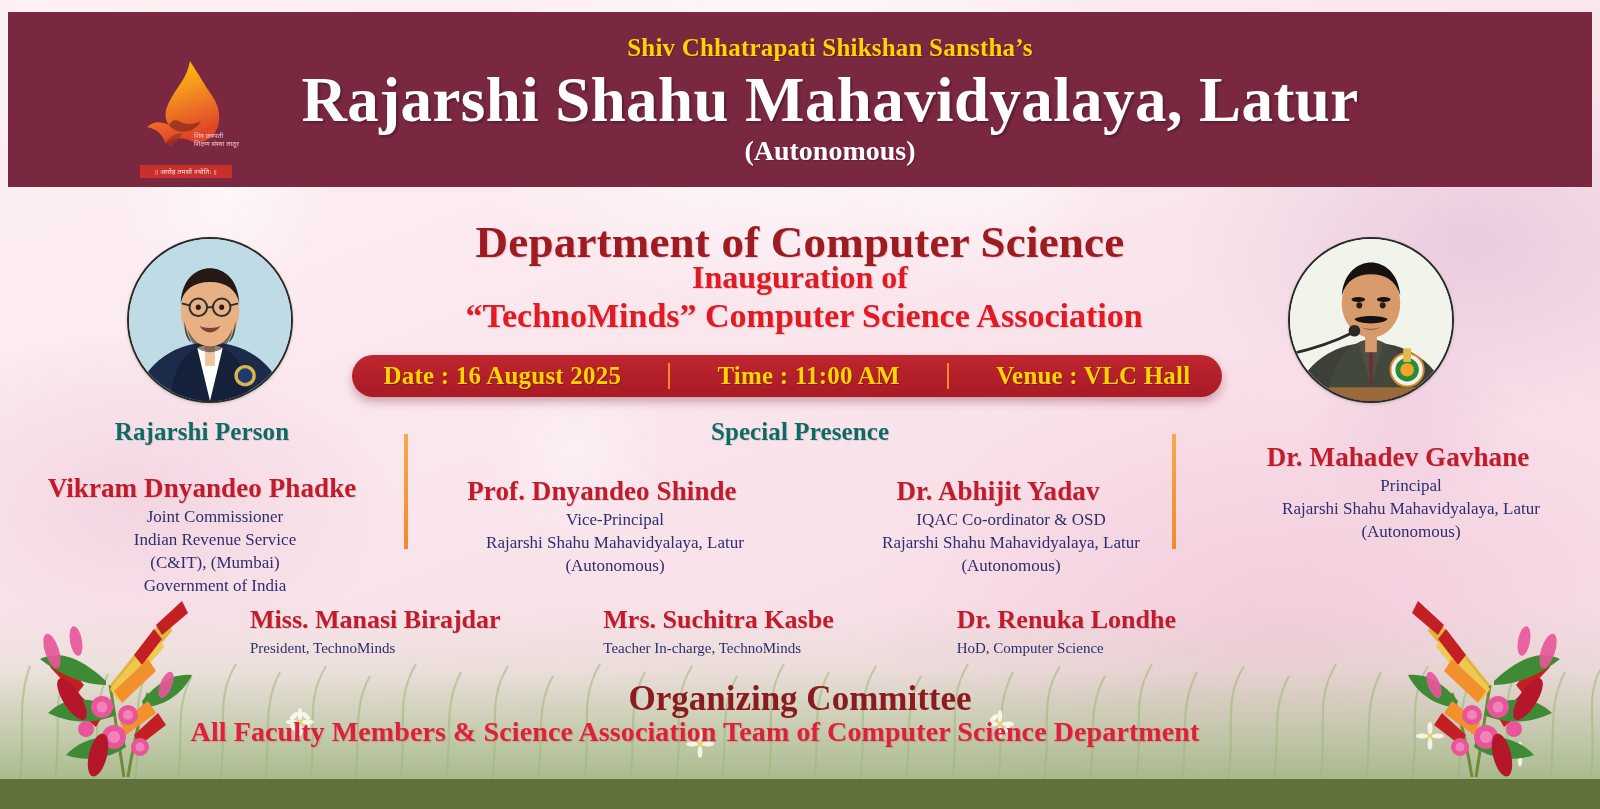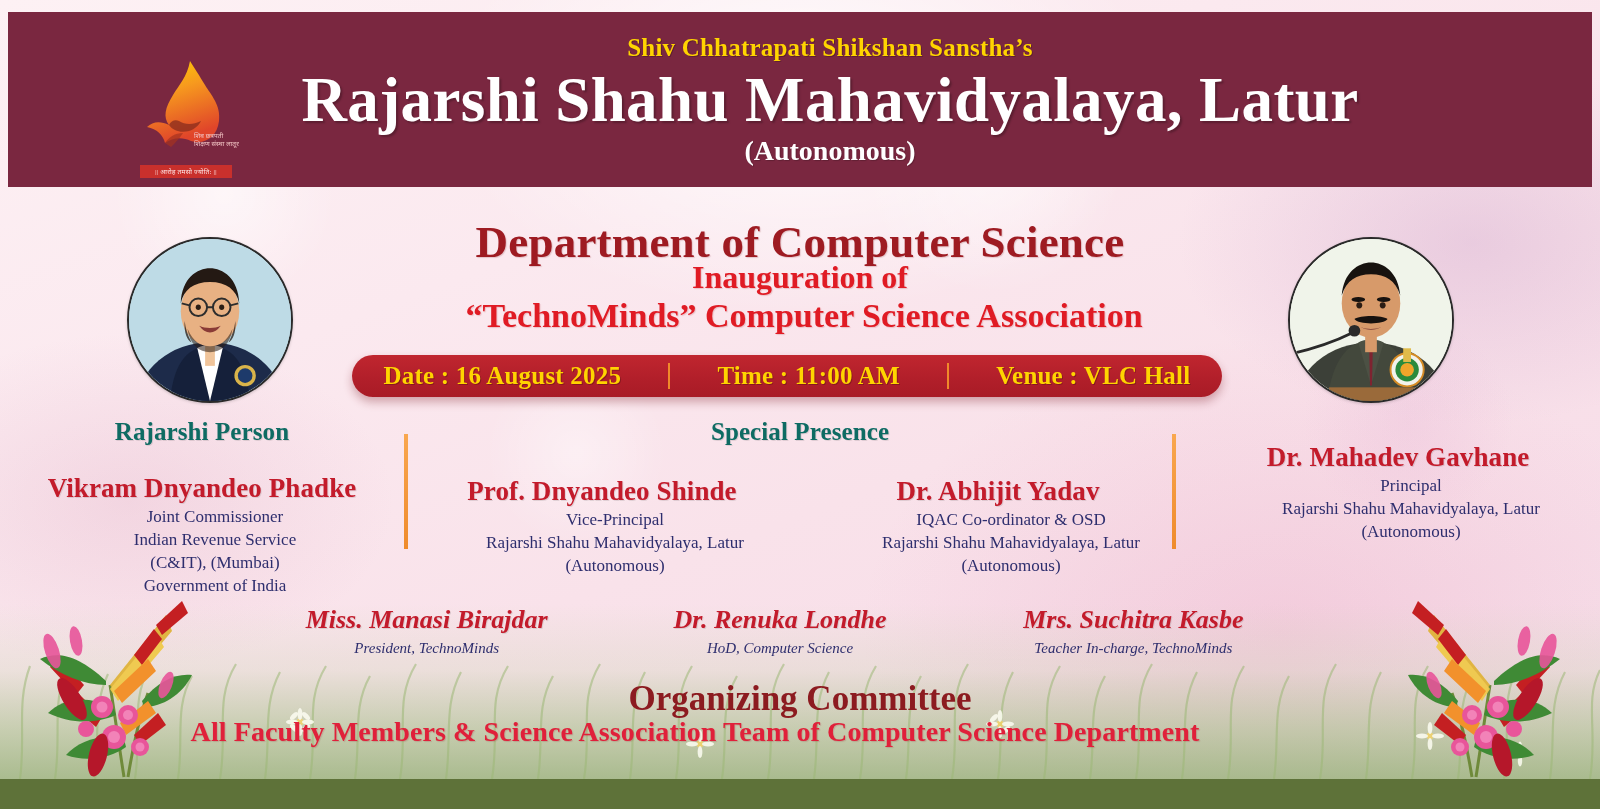--- a/index.html
+++ b/index.html
@@ -167,21 +167,21 @@
     z-index:5;
   }
   .vdiv-a{ left:404px; }
   .vdiv-b{ left:1172px; }
 
   
   .crow{
     position:absolute; top:604px; left:250px; width:1060px;
     display:flex; z-index:5;
   }
-  .cone{ flex:1; text-align:center;font-style:italic; }
+  .cone{ flex:1; text-align:left; }
   .cname{
     color:#c31b2b; font-weight:bold; font-size:26px; line-height:32px;
     text-shadow:1px 1px 0 rgba(0,0,0,.10);
   }
   .crole{ color:#2e2e6e; font-size:15px; line-height:24px; }
 
   .org-title{
     position:absolute; top:683px; left:0; width:1600px;
     text-align:center; color:#8c1b20; font-weight:bold;
     font-size:35px; line-height:32px; z-index:5;
@@ -567,26 +567,26 @@
       <div class="pdetail">(Autonomous)</div>
     </div>
   </div>
 
   <div class="crow">
     <div class="cone">
       <div class="cname">Miss. Manasi Birajdar</div>
       <div class="crole">President, TechnoMinds</div>
     </div>
     <div class="cone">
+      <div class="cname">Mrs. Suchitra Kasbe</div>
+      <div class="crole">Teacher In-charge, TechnoMinds</div>
+    </div>
+    <div class="cone">
       <div class="cname">Dr. Renuka Londhe</div>
       <div class="crole">HoD, Computer Science</div>
     </div>
-    <div class="cone">
-      <div class="cname">Mrs. Suchitra Kasbe</div>
-      <div class="crole">Teacher In-charge, TechnoMinds</div>
-    </div>
   </div>
 
   <div class="org-title">Organizing Committee</div>
   <div class="org-line">All Faculty Members &amp; Science Association Team of Computer Science Department</div>
 
   <div class="greenbar"></div>
 </div>
 
 </body></html>

